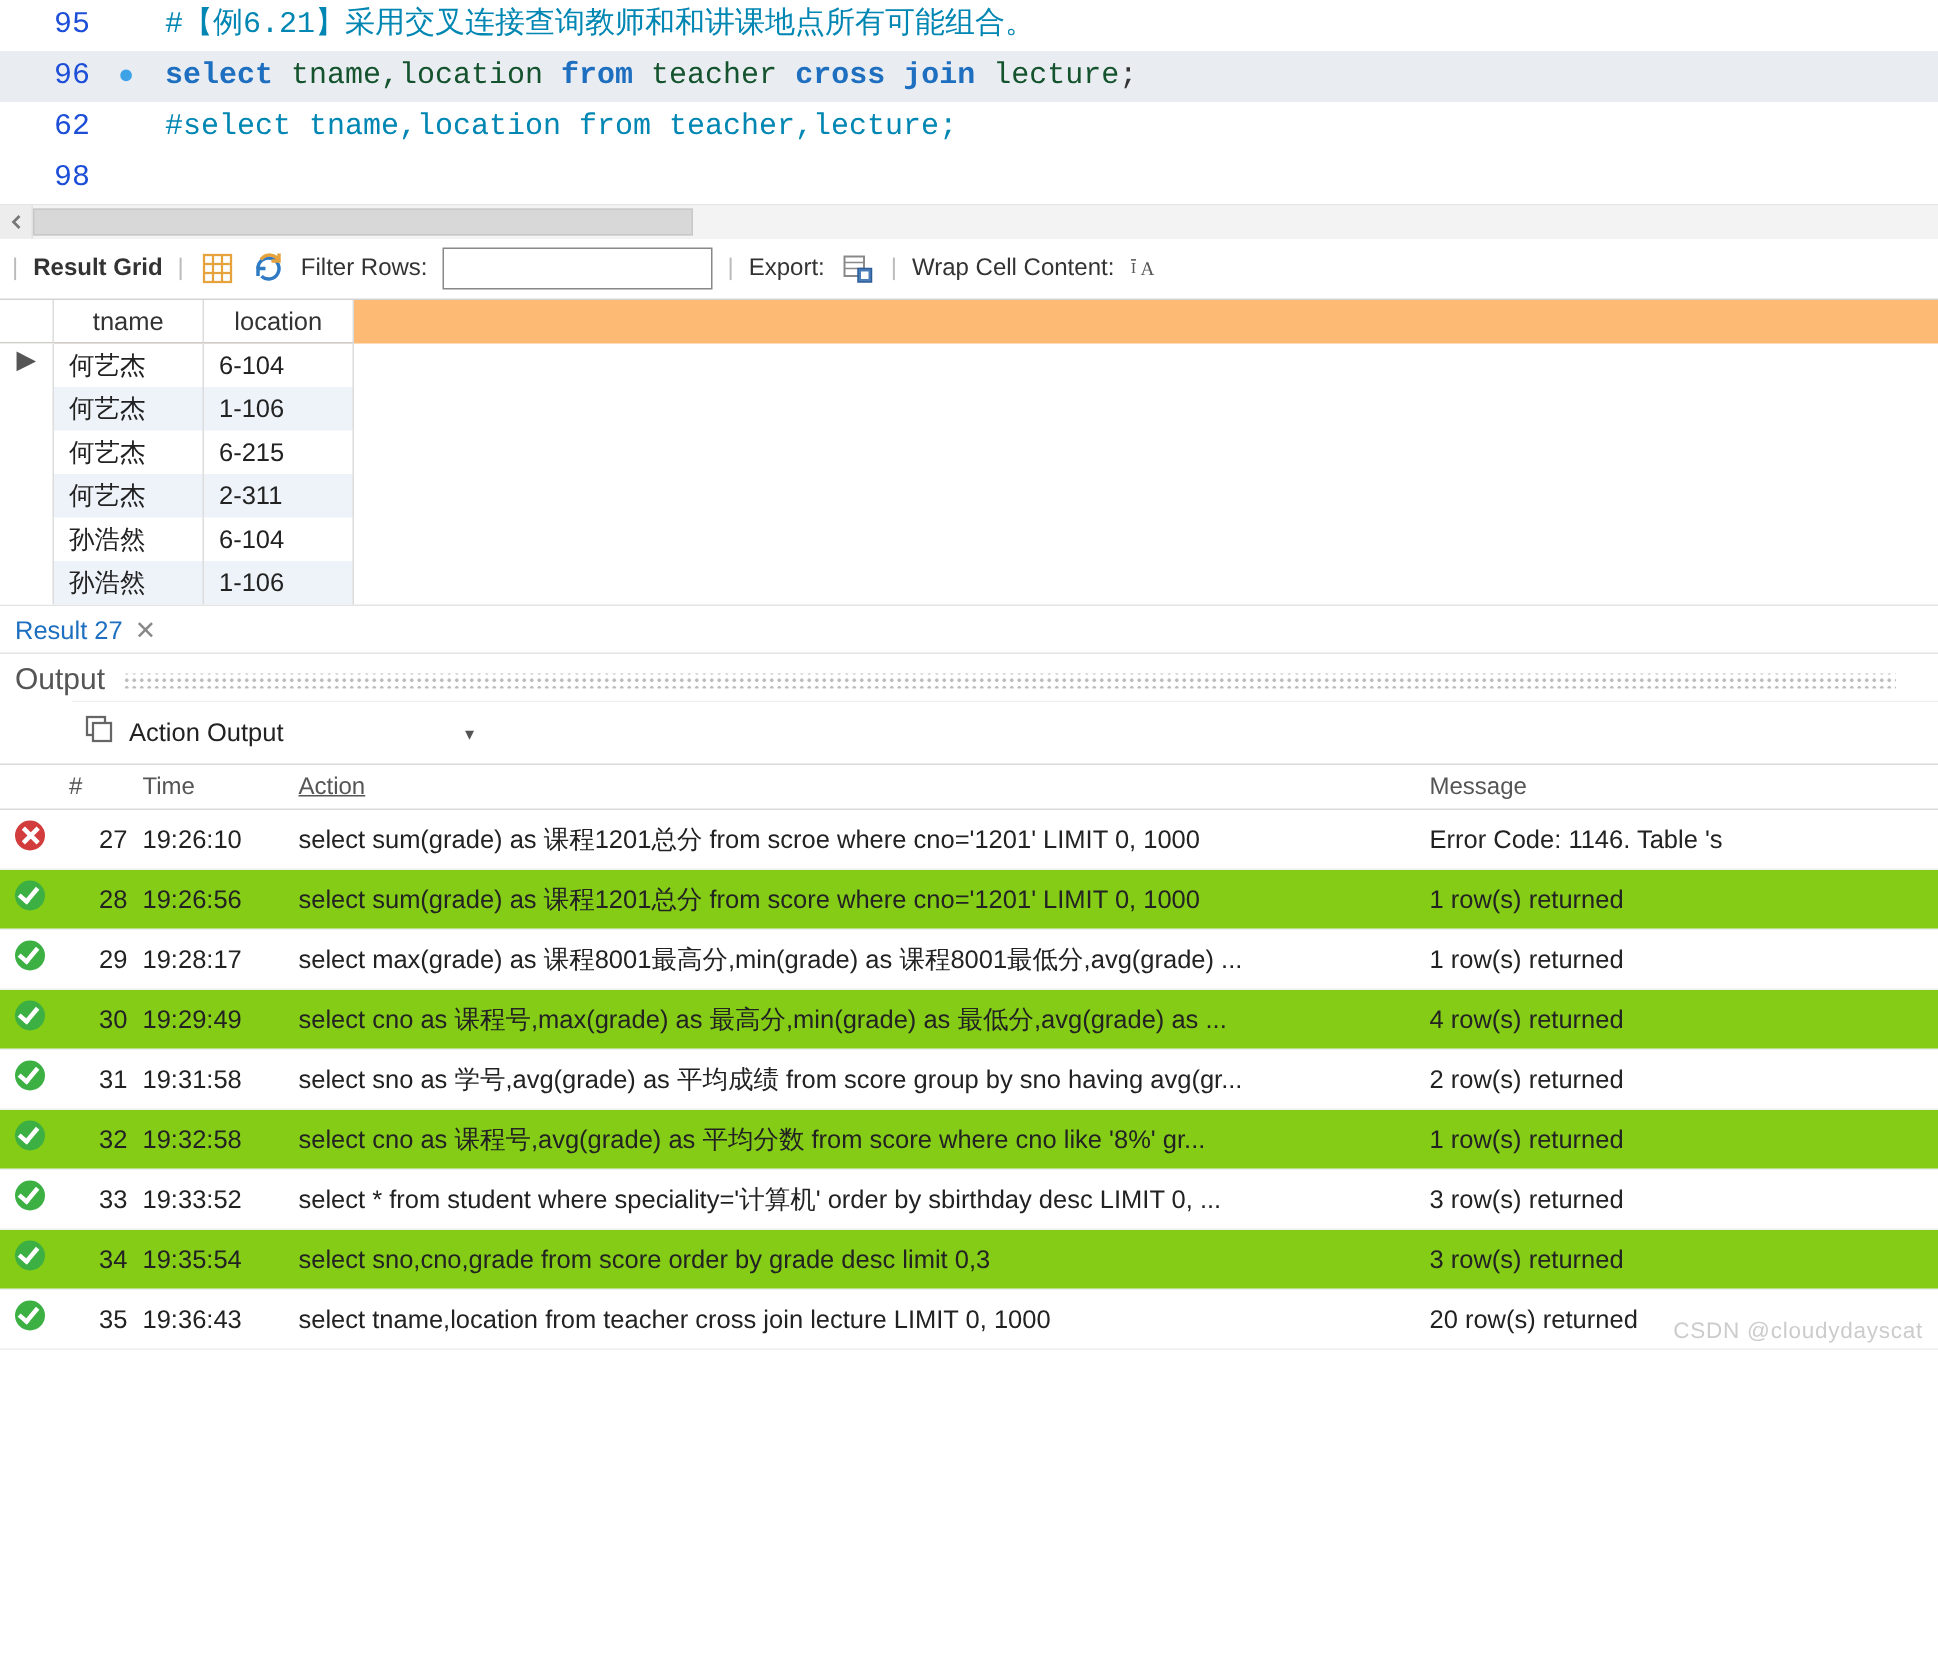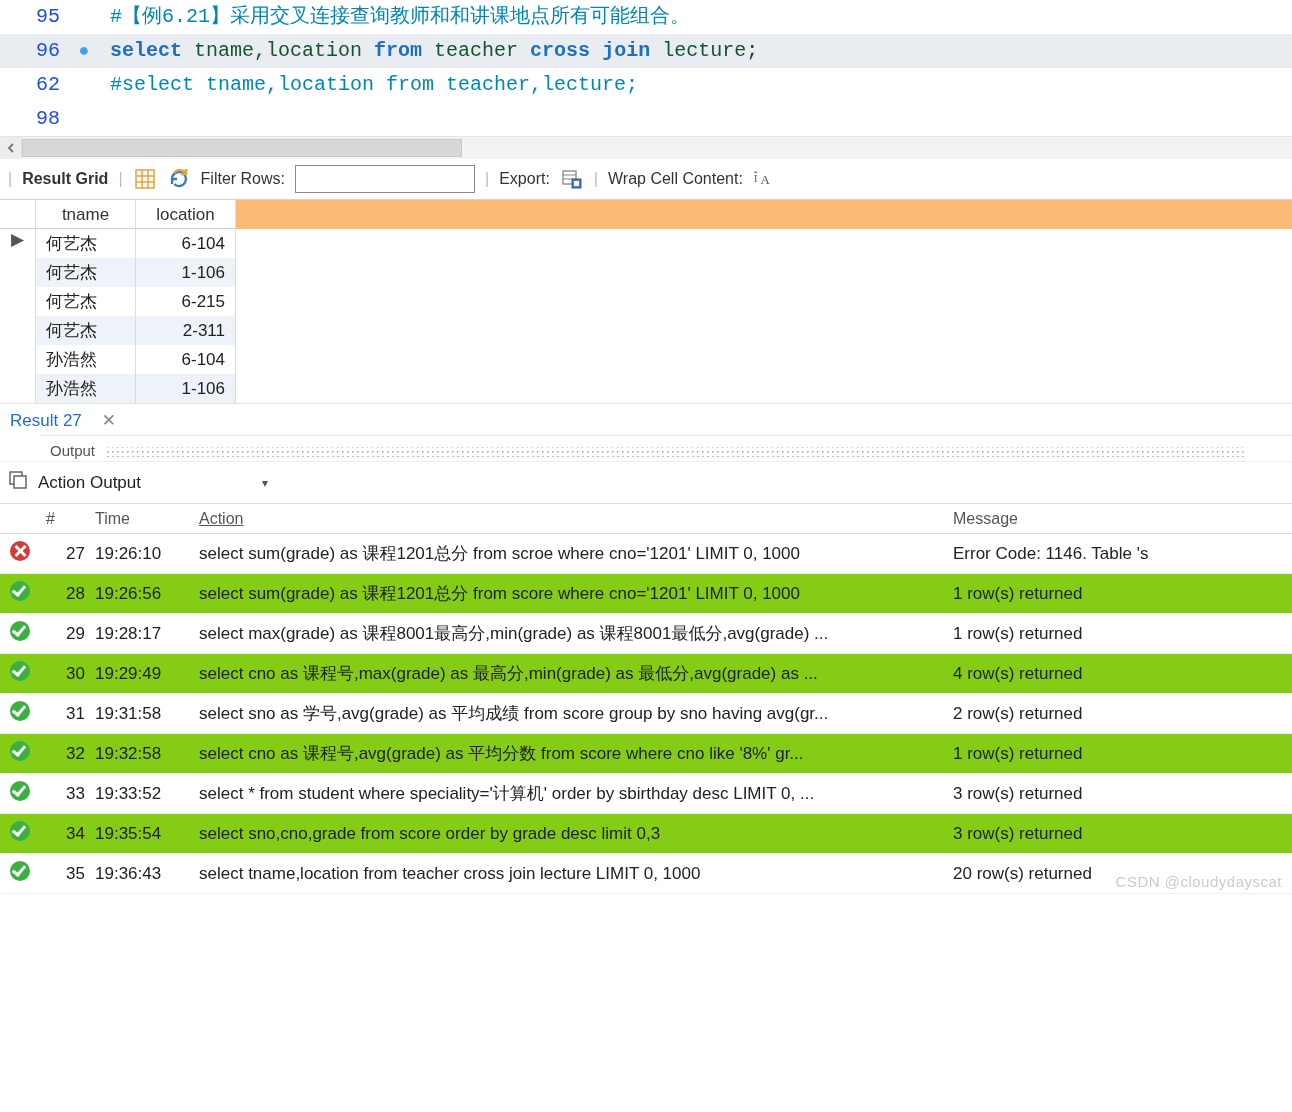--- a/index.html
+++ b/index.html
@@ -138,62 +138,62 @@
     white-space:nowrap;
   }
   .dg-selector {
     width: 36px; flex: 0 0 36px;
     background:#FFFFFF;
     border-right: 1px solid #DCDCDC;
     text-align:center;
     color:#555;
   }
   .col-tname { width: 100px; flex: 0 0 100px; }
-  .col-location { width: 100px; flex: 0 0 100px; text-align: right; }
+  .col-location { width: 100px; flex: 0 0 100px; }
   .dg-row.alt .dg-cell { background: #EEF3F9; }
   .dg-header .dg-selector { border-bottom: 1px solid #CCCCCC; }
 
   
   .result-tabs {
     padding: 6px 10px 4px 10px;
     border-top: 1px solid #E4E4E4;
     font-size: 17px;
   }
   .result-tab {
     color:#1E6FBF;
-    display:inline-flex; align-items:center; gap:20px;
+    display:inline-flex; align-items:center; gap:8px;
   }
   .result-tab .x { color:#888; }
 
   
   .output-header {
     padding: 6px 10px 2px 10px;
     color:#555;
-    font-size:15px;
+    font-size:20px;
     border-top: 1px solid #E4E4E4;
     background:#FFFFFF;
     position: relative;
-    margin-left: 40px;
   }
   .output-header .dots {
     display:inline-block;
     vertical-align: middle;
     margin-left: 6px;
     width: calc(100% - 90px);
     height: 10px;
     background-image: radial-gradient(#BBBBBB 1px, transparent 1px);
     background-size: 5px 5px;
     background-position: 0 2px;
   }
 
   .action-output-bar {
     display:flex; align-items:center; gap:10px;
     padding: 8px 8px;
     font-size:17px;
     border-top: 1px solid #EEE;
+    margin-left: 48px;
   }
   .action-output-bar .stack-icon svg { width:20px; height:20px; }
   .action-output-dd {
     display:flex; align-items:center; gap:4px;
     width: 230px;
     justify-content: space-between;
   }
   .dd-arrow { font-size:12px; color:#555; }
 
   

